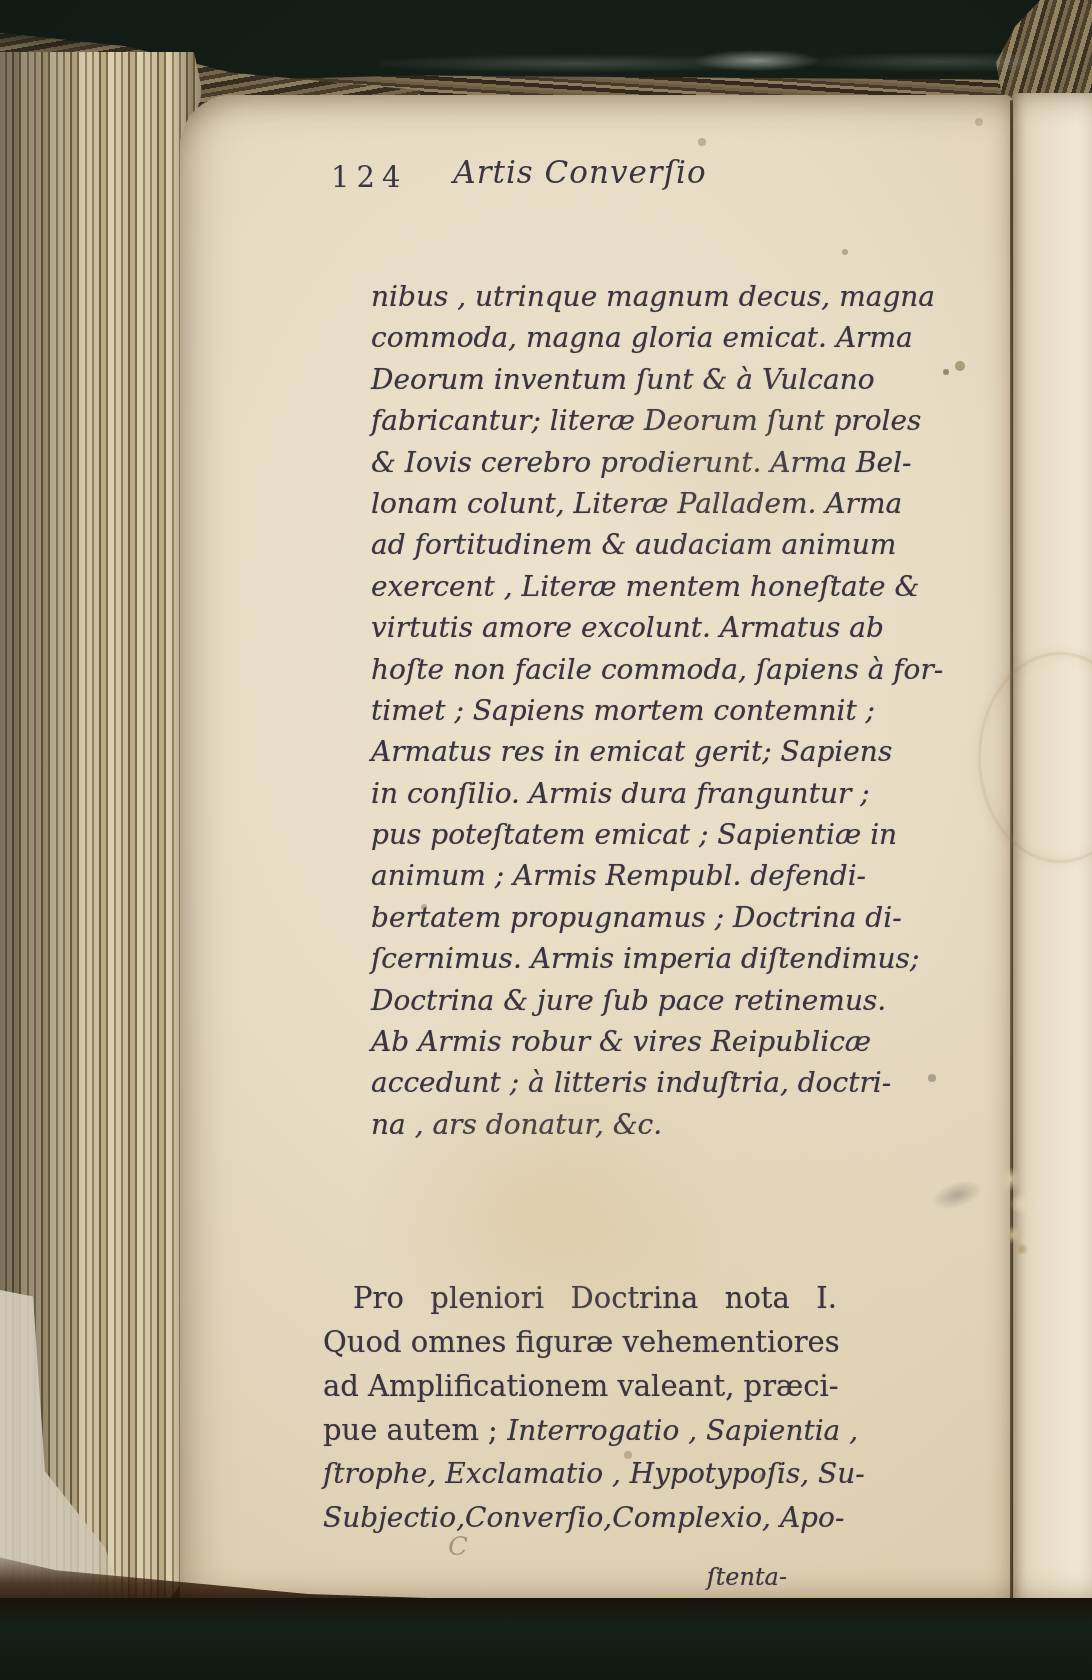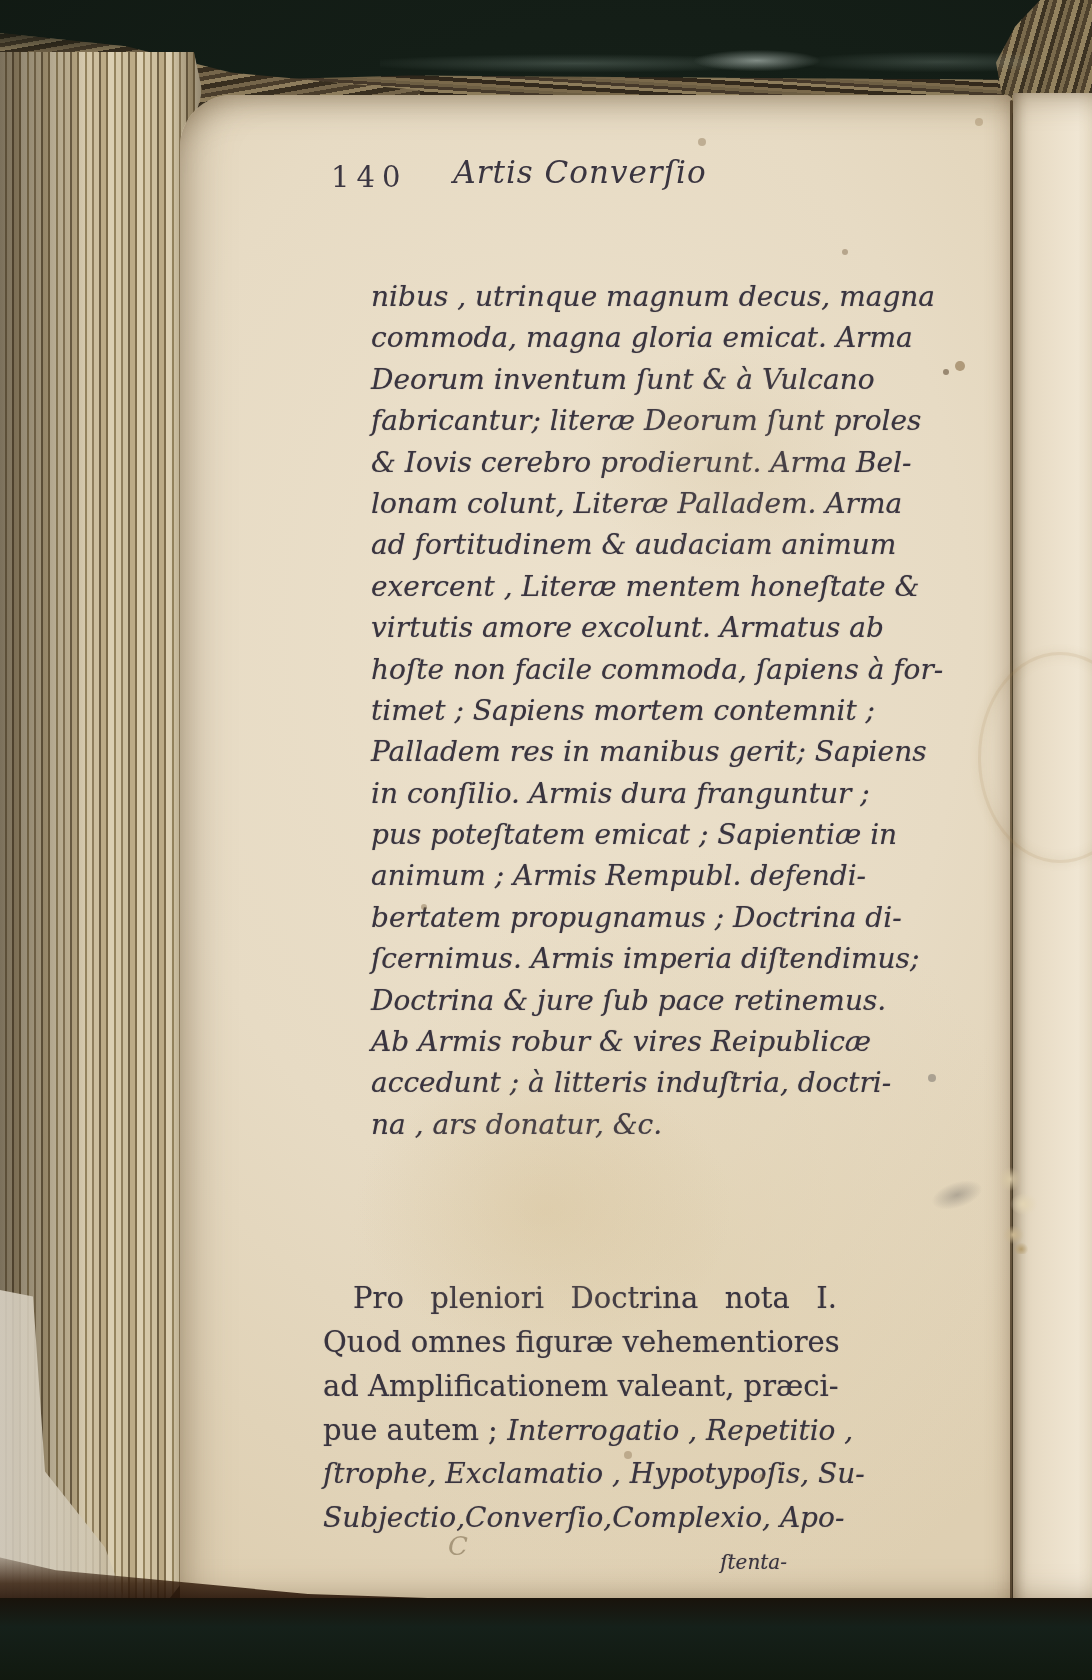--- a/index.html
+++ b/index.html
@@ -141,23 +141,24 @@
   .para1 .l.last{text-align-last:left;}
   .para2{position:absolute;left:0;top:1126px;width:514px;}
   .para2 .l{
     font-size:29px;line-height:44px;height:44px;
     text-align:justify;text-align-last:justify;white-space:nowrap;
     text-shadow:0 0 1px rgba(45,40,50,.4);
   }
   .para2 .l.indent{padding-left:30px;width:484px;}
   .para2 .l .it, .para2 .l.it{font-style:italic;font-size:28px;}
   .catchword{
-    font-style:italic;font-size:20px;line-height:44px;
+    font-style:italic;font-size:24px;line-height:44px;
     text-align:right;padding-right:50px;color:#39343f;
     text-shadow:0 0 1px rgba(45,40,50,.4);
+    margin-top:15px;
   }
   .sig-mark{
     position:absolute;left:268px;top:1436px;font-style:italic;font-size:26px;
     color:rgba(110,92,62,.5);
   }
 </style>
 </head>
 <body>
 
 <div class="scene">
@@ -166,53 +167,53 @@
   <div class="top-left-stack"></div>
   <div class="top-right-stack"></div>
   <div class="wisps"></div>
   <div class="left-edges"></div>
   <div class="under-sheet"></div>
 
   <div class="page">
     <div class="text-col">
 
       <div class="running-head">
-        <span class="pagenum">140</span>
+        <span class="pagenum">124</span>
         <span class="running-title">Artis Converſio</span>
       </div>
 
       <div class="para1">
         <div class="l">nibus , utrinque magnum decus, magna</div>
         <div class="l">commoda, magna gloria emicat. Arma</div>
         <div class="l">Deorum inventum ſunt &amp; à Vulcano</div>
         <div class="l">fabricantur; literæ Deorum ſunt proles</div>
         <div class="l">&amp; Iovis cerebro prodierunt. Arma Bel-</div>
         <div class="l">lonam colunt, Literæ Palladem. Arma</div>
         <div class="l">ad fortitudinem &amp; audaciam animum</div>
         <div class="l">exercent , Literæ mentem honeſtate &amp;</div>
         <div class="l">virtutis amore excolunt. Armatus ab</div>
         <div class="l">hoſte non facile commoda, ſapiens à for-</div>
         <div class="l">timet ; Sapiens mortem contemnit ;</div>
-        <div class="l">Palladem res in manibus gerit; Sapiens</div>
+        <div class="l">Armatus res in emicat gerit; Sapiens</div>
         <div class="l">in conſilio. Armis dura franguntur ;</div>
         <div class="l">pus poteſtatem emicat ; Sapientiæ in</div>
         <div class="l">animum ; Armis Rempubl. defendi-</div>
         <div class="l">bertatem propugnamus ; Doctrina di-</div>
         <div class="l">ſcernimus. Armis imperia diſtendimus;</div>
         <div class="l">Doctrina &amp; jure ſub pace retinemus.</div>
         <div class="l">Ab Armis robur &amp; vires Reipublicæ</div>
         <div class="l">accedunt ; à litteris induſtria, doctri-</div>
         <div class="l last">na , ars donatur, &amp;c.</div>
       </div>
 
       <div class="para2">
         <div class="l indent">Pro pleniori Doctrina nota I.</div>
         <div class="l">Quod omnes figuræ vehementiores</div>
         <div class="l">ad Amplificationem valeant, præci-</div>
-        <div class="l"><span>pue autem ;</span> <span class="it">Interrogatio , Repetitio ,</span></div>
+        <div class="l"><span>pue autem ;</span> <span class="it">Interrogatio , Sapientia ,</span></div>
         <div class="l it">ſtrophe, Exclamatio , Hypotypoſis, Su-</div>
         <div class="l it">Subjectio,Converſio,Complexio, Apo-</div>
         <div class="catchword">ſtenta-</div>
       </div>
 
     </div>
     <div class="sig-mark">C</div>
   </div>
 
   <div class="right-page"></div>

